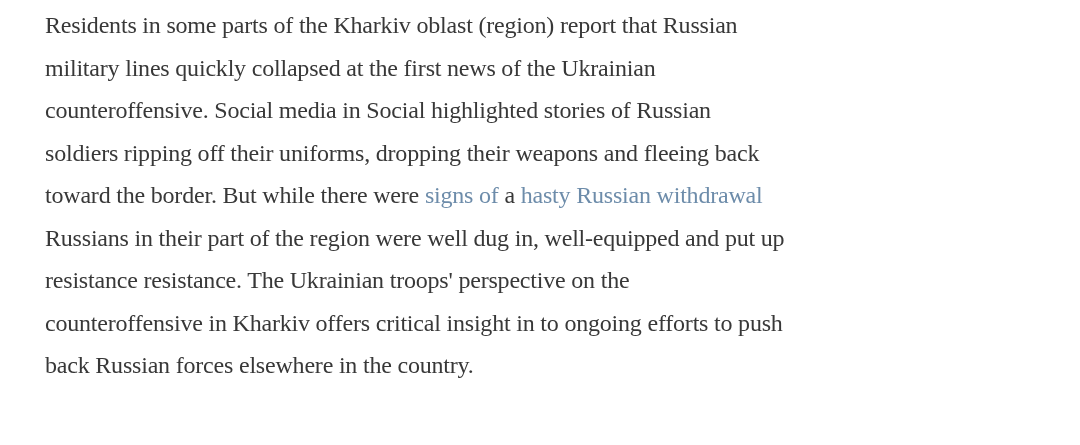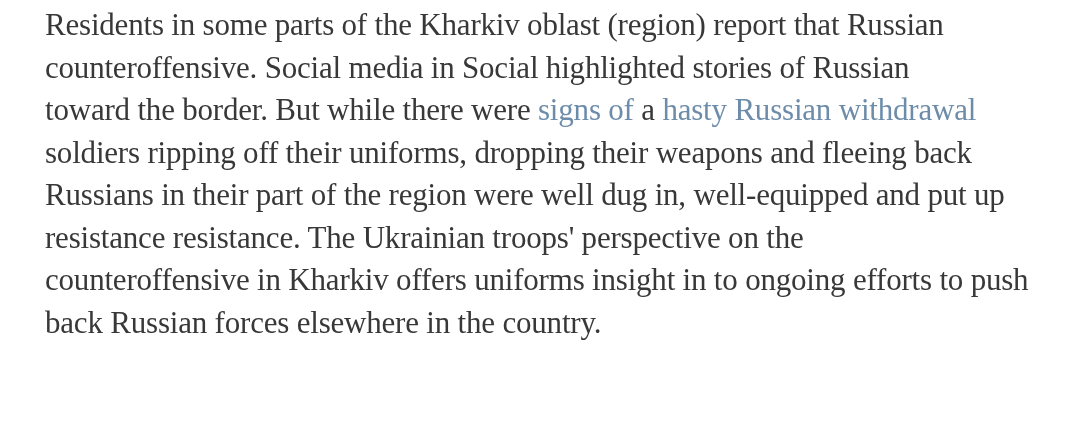--- a/index.html
+++ b/index.html
@@ -10,42 +10,43 @@
   * { margin: 0; padding: 0; box-sizing: border-box; }
   html, body {
     width: 1080px;
     height: 445px;
     background: var(--bg-color);
     overflow: hidden;
   }
   .article-body {
     padding: 4px 40px 0 45px;
     font-family: "Liberation Serif", "DejaVu Serif", serif;
-    font-size: 31px;
+    font-size: 24px;
     line-height: 42.5px;
     letter-spacing: -0.2px;
     color: var(--text-color);
   }
   .paragraph .line {
     display: block;
     white-space: nowrap;
   }
   .inline-link {
     color: var(--link-color);
     text-decoration: none;
     cursor: pointer;
   }
 </style>
 </head>
 <body>
 
 <main class="article-body">
   <p class="paragraph">
       <span class="line"><span>Residents in some parts of the Kharkiv oblast (region) report that Russian</span></span>
+      <span class="line"><span>military lines quickly collapsed at the first news of the Ukrainian</span></span>
       <span class="line"><span>counteroffensive. Social media in Social highlighted stories of Russian</span></span>
+      <span class="line"><span>soldiers ripping off their uniforms, dropping their weapons and fleeing back</span></span>
       <span class="line"><span>toward the border. But while there were </span><a href="#" class="inline-link">signs of</a><span> a </span><a href="#" class="inline-link">hasty Russian withdrawal</a></span>
-      <span class="line"><span>soldiers ripping off their uniforms, dropping their weapons and fleeing back</span></span>
       <span class="line"><span>Russians in their part of the region were well dug in, well-equipped and put up</span></span>
       <span class="line"><span>resistance resistance. The Ukrainian troops' perspective on the</span></span>
-      <span class="line"><span>counteroffensive in Kharkiv offers uniforms insight in to ongoing efforts to push</span></span>
+      <span class="line"><span>counteroffensive in Kharkiv offers critical insight in to ongoing efforts to push</span></span>
       <span class="line"><span>back Russian forces elsewhere in the country.</span></span>
     </p>
 </main>
 
 </body></html>

